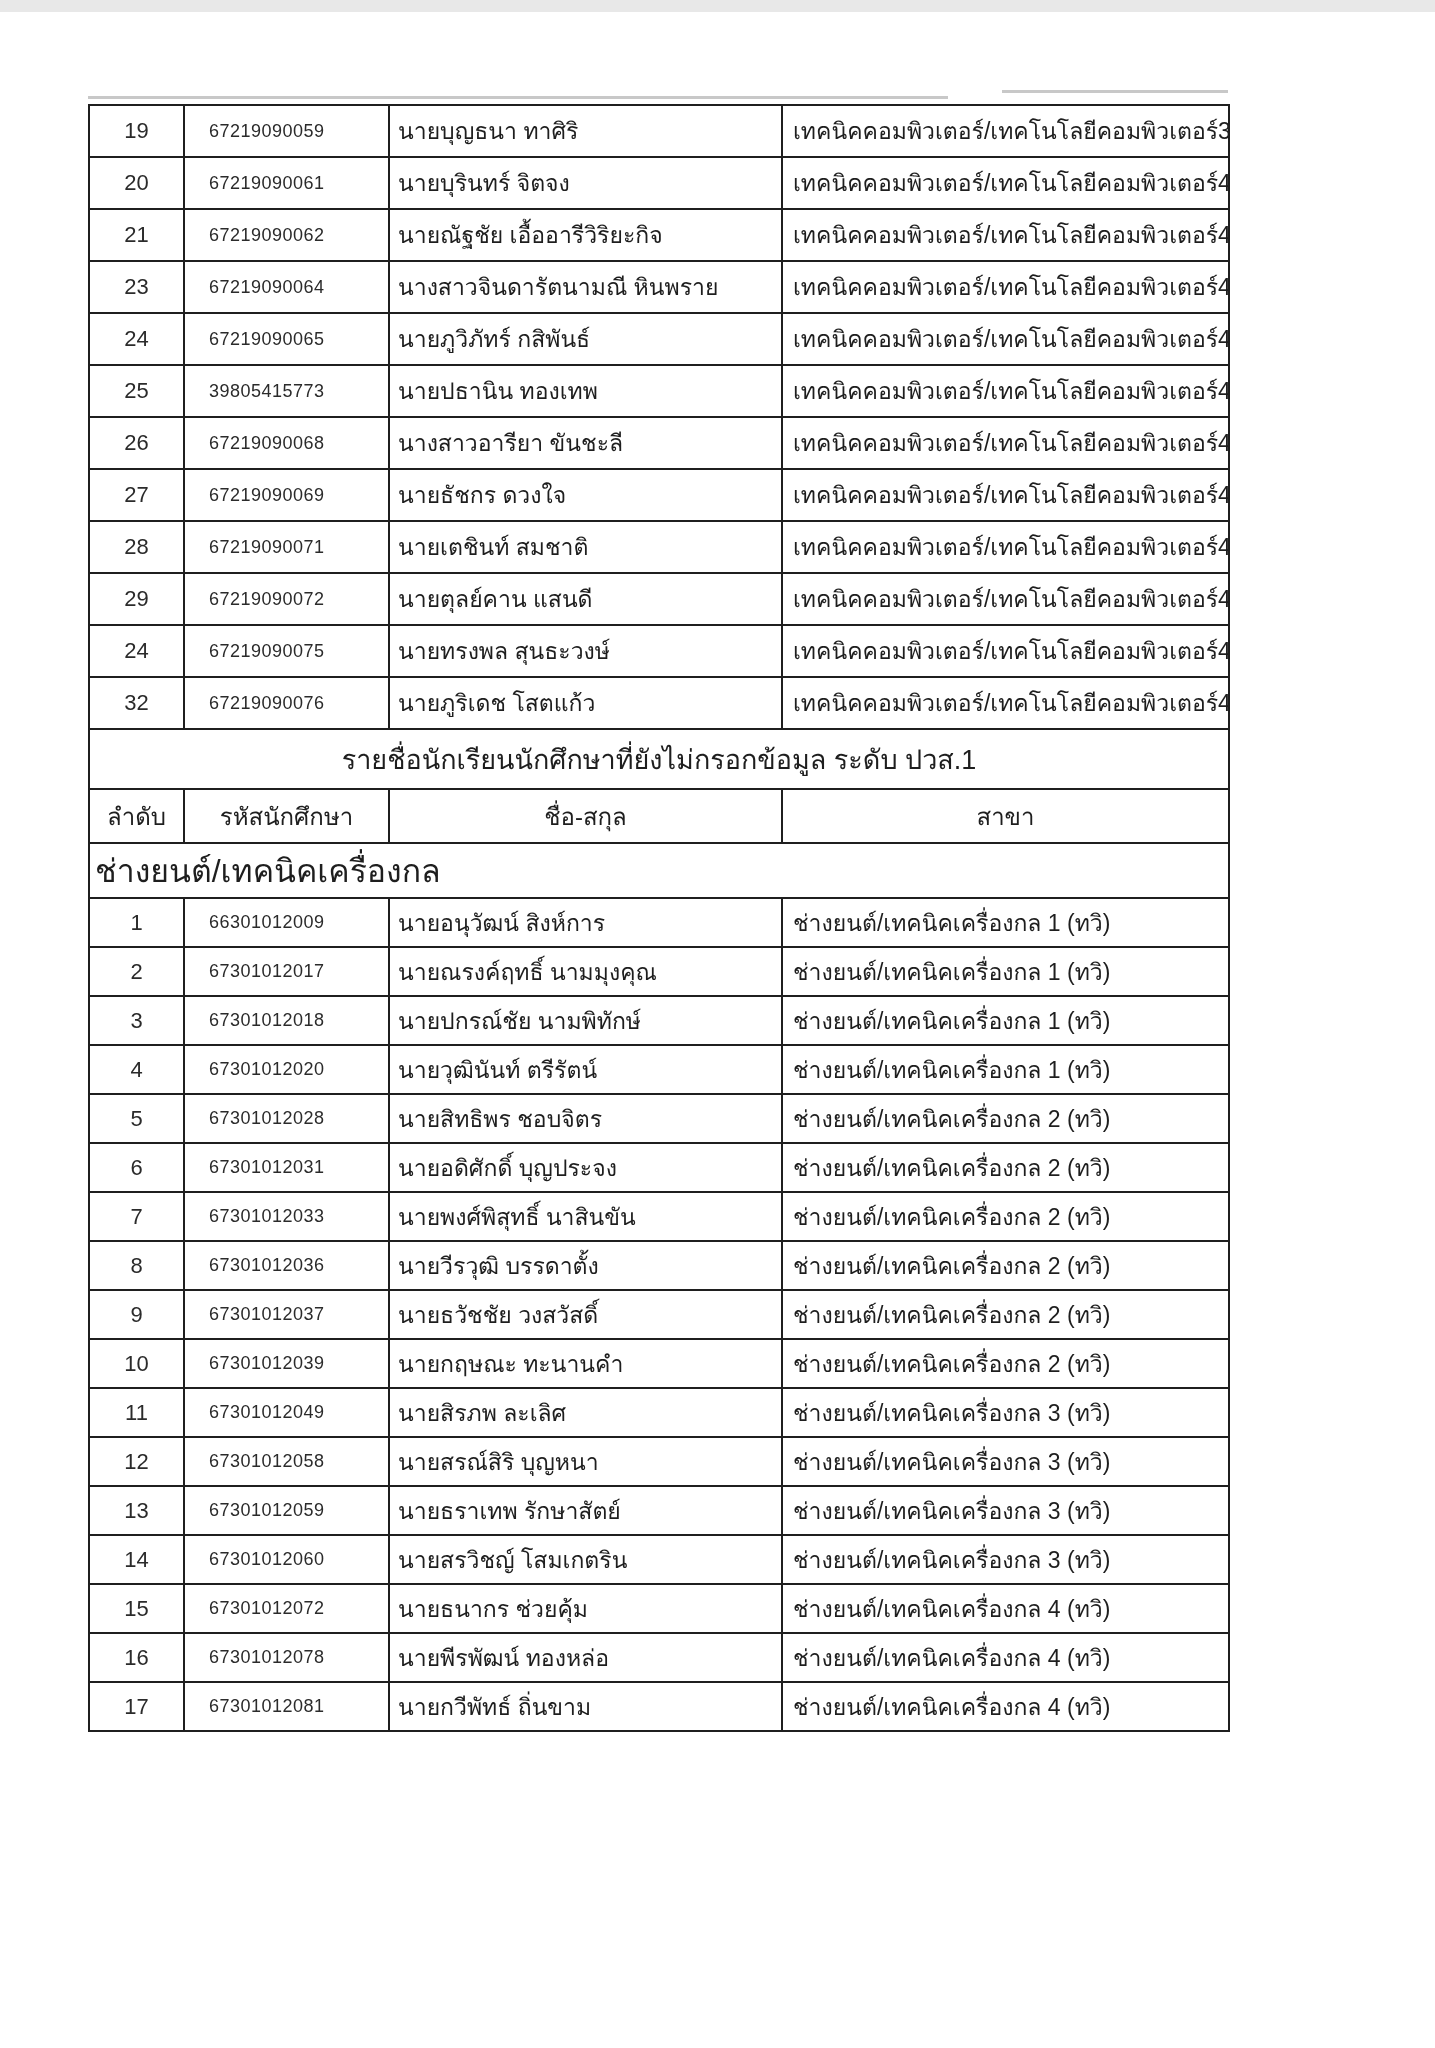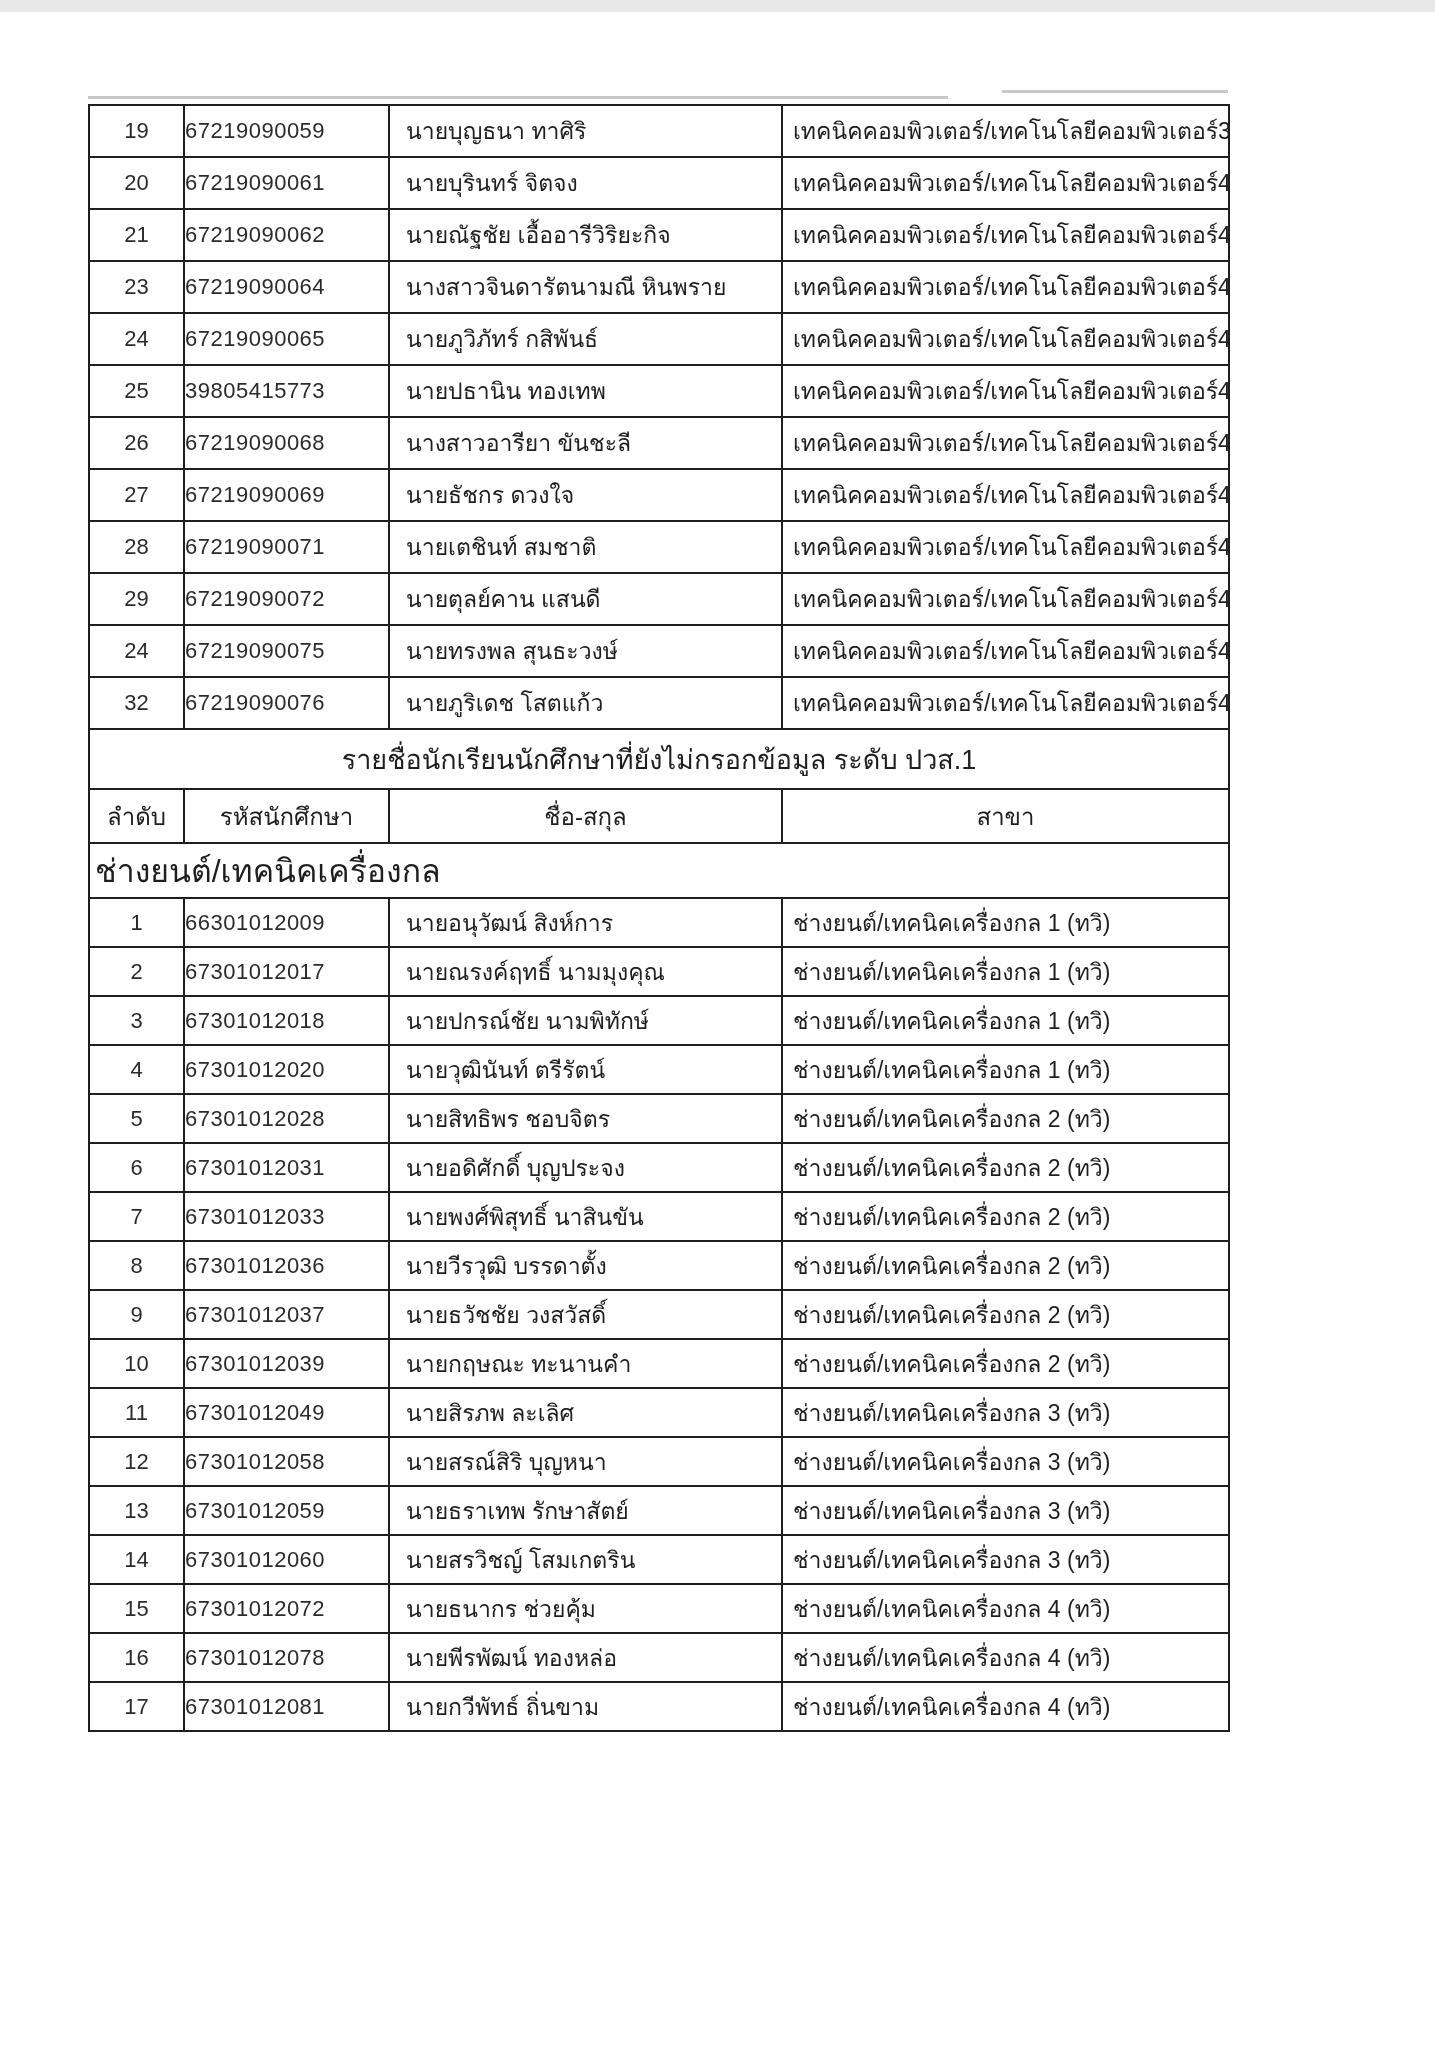--- a/index.html
+++ b/index.html
@@ -27,22 +27,22 @@
   col.c-id   { width:205px; }
   col.c-name { width:393px; }
   col.c-prog { width:447px; }
 
   td { border:2px solid #1f1f1f; overflow:hidden; white-space:nowrap; vertical-align:middle; }
 
   tr.r1 td { height:48px; }   
   tr.r2 td { height:45px; }   
 
   td.no   { text-align:center; font-size:22px; color:#2b2b2b; }
-  td.id   { padding-left:0; font-size:22px; letter-spacing:.5px; color:#2b2b2b; }
-  td.name { padding-left:16px;  font-size:23px; }
+  td.id   { padding-left:24px; font-size:18px; letter-spacing:.5px; color:#2b2b2b; }
+  td.name { padding-left:8px;  font-size:23px; }
   td.program { padding-left:10px; font-size:23px; }
 
   tr.title-row td {
     height:56px;
     border-left:2px solid #1f1f1f;
     border-right:2px solid #1f1f1f;
     border-top:2px solid #1f1f1f;
     border-bottom:2px solid #1f1f1f;
     text-align:center;
     font-size:27px;

